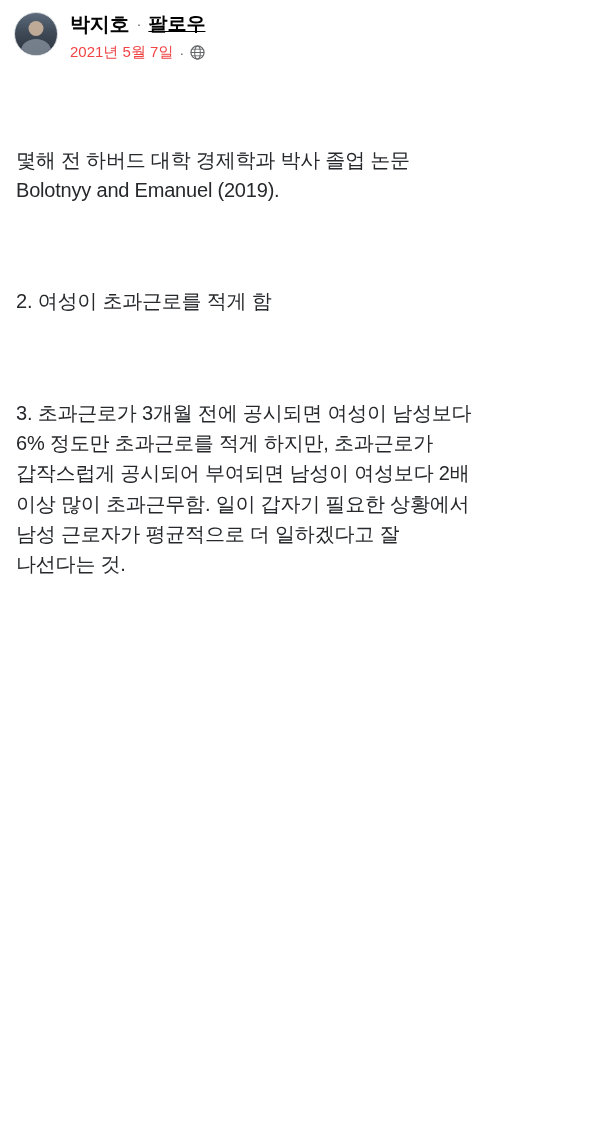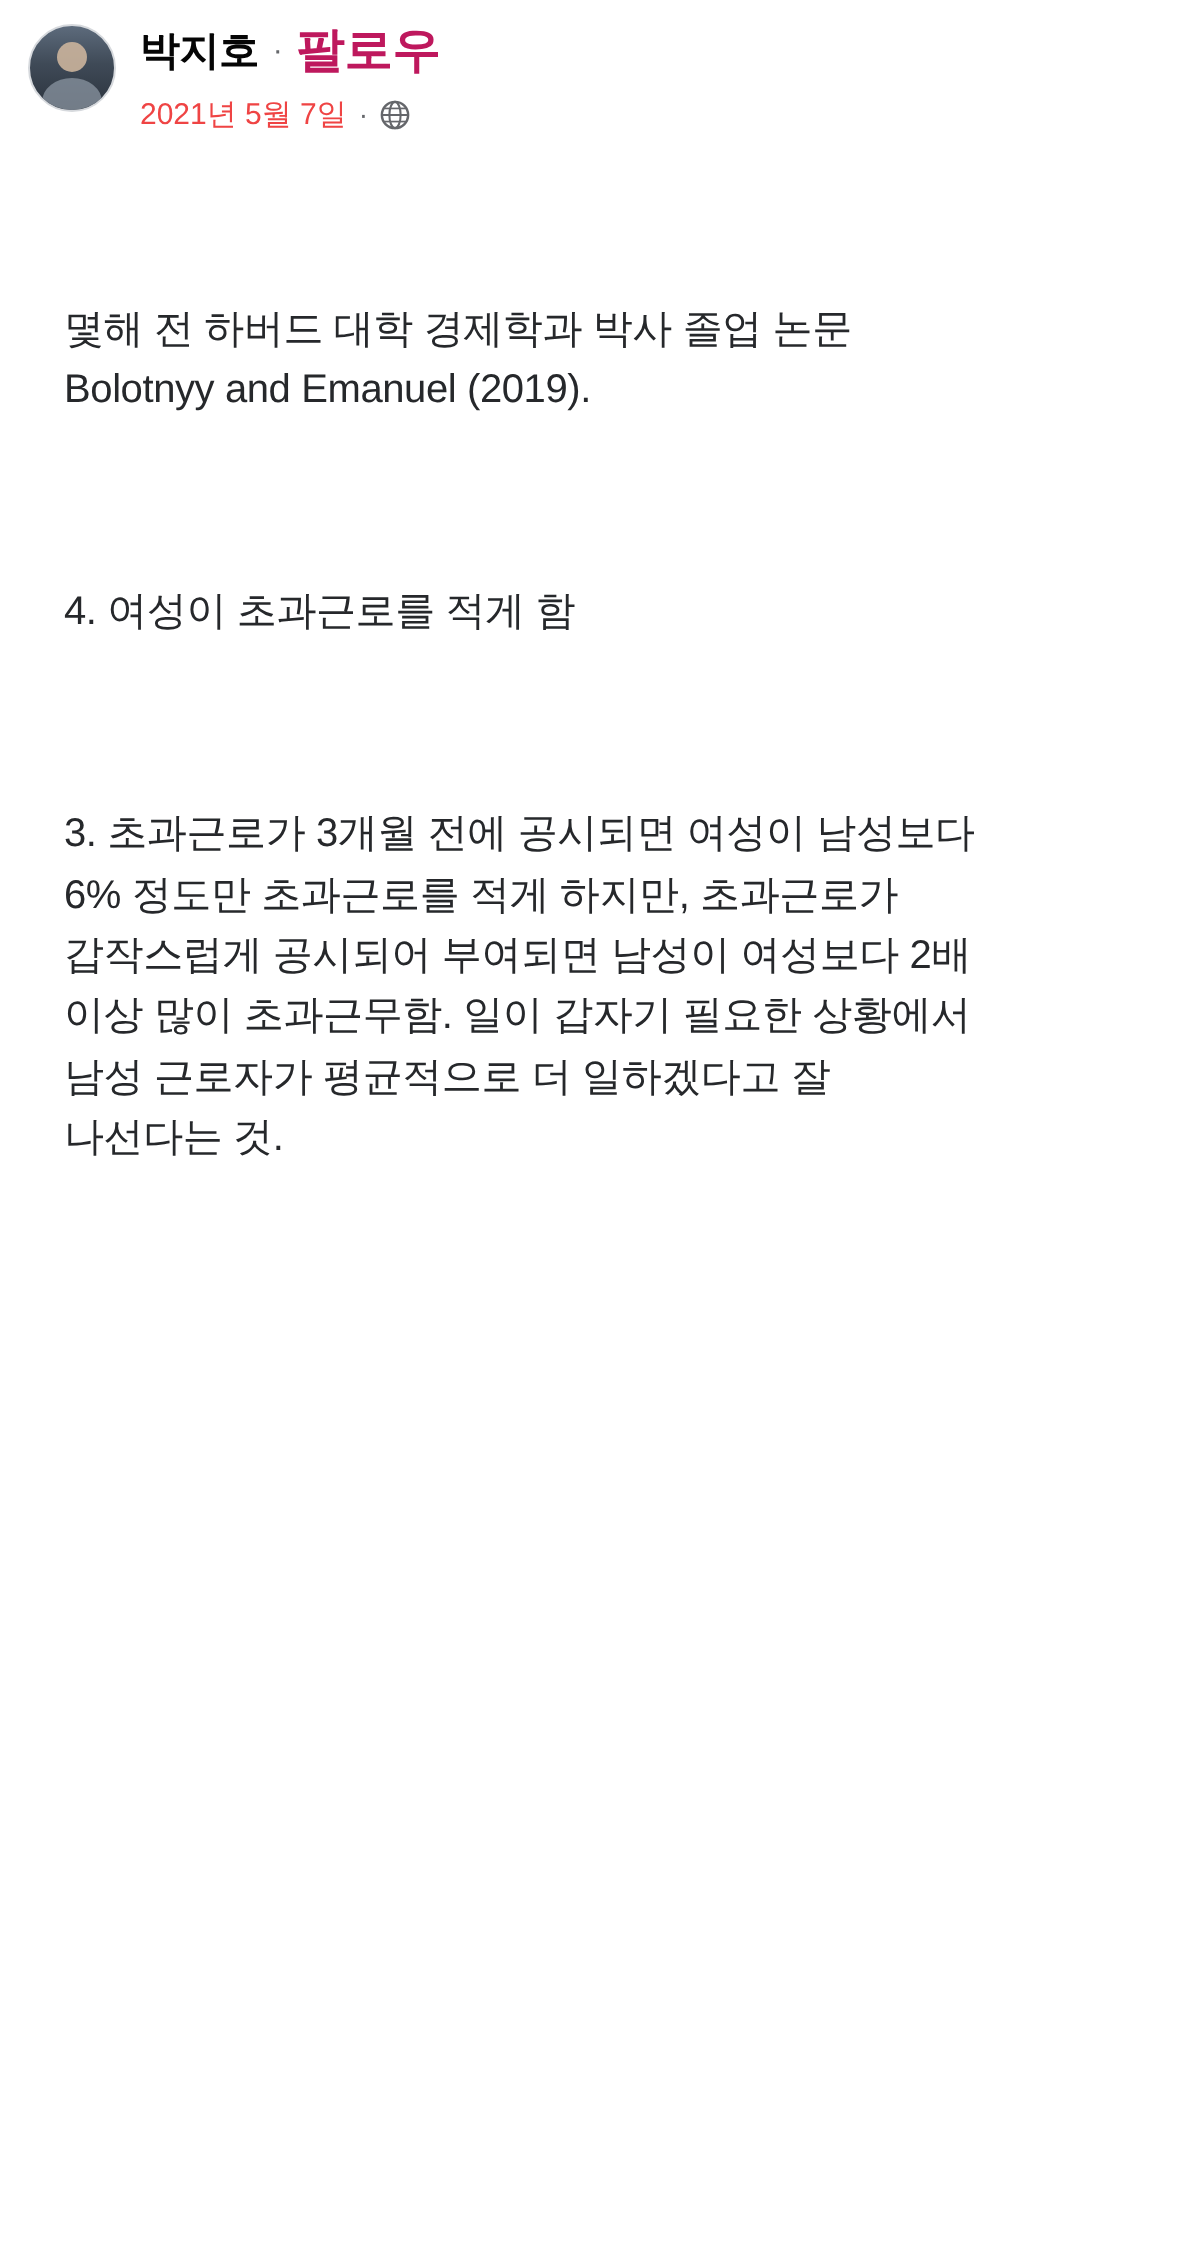--- a/index.html
+++ b/index.html
@@ -82,24 +82,25 @@
     font-weight: bold;
     color: #050505;
     letter-spacing: -0.2px;
   }
   .dot-sep {
     color: #65676b;
     font-size: 15px;
     margin: 0 7px;
   }
   .follow-link {
-    font-size: 24px;
+    font-size: 19px;
     font-weight: bold;
-    color: #be185d;
+    color: #000000;
     cursor: pointer;
+    text-decoration: underline;
   }
   .meta-row {
     display: flex;
     align-items: center;
     margin-top: 7px;
     color: #65676b;
     font-size: 15px;
   }
   .timestamp { color: #ef4444; }
   .meta-dot {
@@ -119,21 +120,21 @@
   .post-body {
     padding: 22px 16px 24px 16px;
     font-size: 20px;
     line-height: 1.52;
     color: #26282b;
     letter-spacing: -0.2px;
     white-space: pre-wrap;
     word-break: keep-all;
   }
   .para {
-    margin: 0 0 20px 16px;
+    margin: 0 0 20px 0;
   }
   .para:last-child { margin-bottom: 0; }
 
   .bottom-pad { flex: 1 1 auto; background:#ffffff; }
 </style>
 </head>
 <body>
 
 <div class="post">
 
@@ -157,21 +158,21 @@
             <line x1="2" y1="11.5" x2="14" y2="11.5" stroke="#65676b" stroke-width="0.9"></line>
           </svg>
         </span>
       </div>
     </div>
   </div>
 
   <div class="post-body">
     <p class="para">몇해 전 하버드 대학 경제학과 박사 졸업 논문
 Bolotnyy and Emanuel (2019).</p>
-    <p class="para">4. 여성이 초과근로를 적게 함</p>
+    <p class="para">2. 여성이 초과근로를 적게 함</p>
     <p class="para">3. 초과근로가 3개월 전에 공시되면 여성이 남성보다
 6% 정도만 초과근로를 적게 하지만, 초과근로가
 갑작스럽게 공시되어 부여되면 남성이 여성보다 2배
 이상 많이 초과근무함. 일이 갑자기 필요한 상황에서
 남성 근로자가 평균적으로 더 일하겠다고 잘
 나선다는 것.</p>
     
     
     
   </div>

